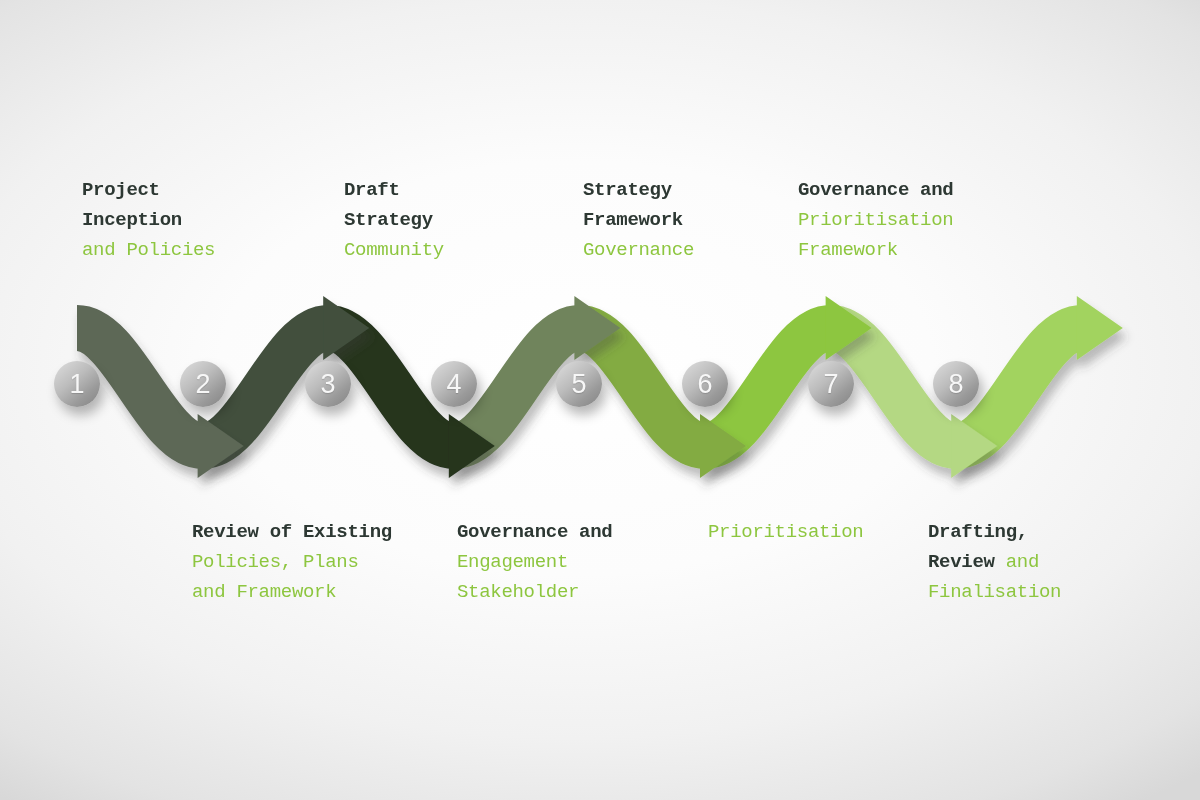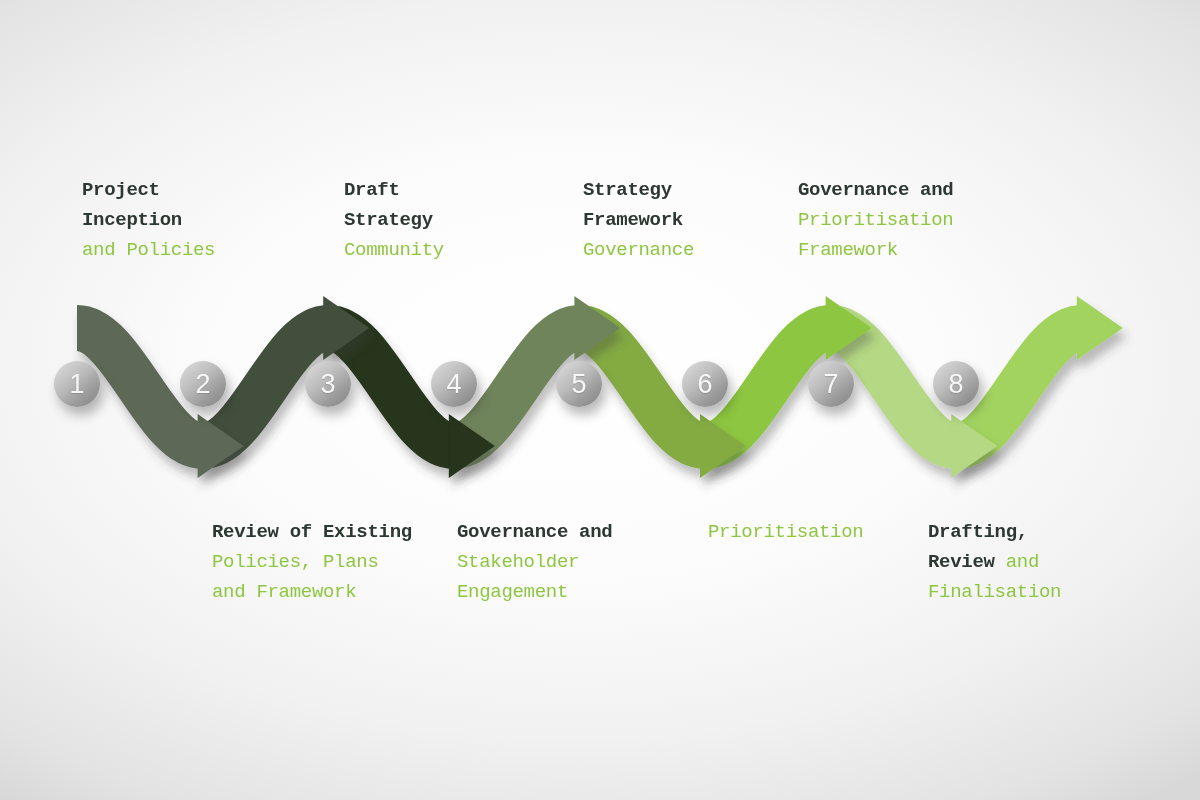--- a/index.html
+++ b/index.html
@@ -118,29 +118,29 @@
     <div class="line"><span class="dk">Strategy</span><span class="gn"></span></div>
     <div class="line"><span class="dk">Framework</span><span class="gn"></span></div>
     <div class="line"><span class="dk"></span><span class="gn">Governance</span></div>
   </div>
   <div class="label top" style="left:798px">
     <div class="line"><span class="dk">Governance and</span><span class="gn"></span></div>
     <div class="line"><span class="dk"></span><span class="gn">Prioritisation</span></div>
     <div class="line"><span class="dk"></span><span class="gn">Framework</span></div>
   </div>
 
-  <div class="label bottom" style="left:212px">
+  <div class="label bottom" style="left:192px">
     <div class="line"><span class="dk">Review of Existing</span><span class="gn"></span></div>
     <div class="line"><span class="dk"></span><span class="gn">Policies, Plans</span></div>
     <div class="line"><span class="dk"></span><span class="gn">and Framework</span></div>
   </div>
   <div class="label bottom" style="left:457px">
     <div class="line"><span class="dk">Governance and</span><span class="gn"></span></div>
+    <div class="line"><span class="dk"></span><span class="gn">Engagement</span></div>
     <div class="line"><span class="dk"></span><span class="gn">Stakeholder</span></div>
-    <div class="line"><span class="dk"></span><span class="gn">Engagement</span></div>
   </div>
   <div class="label bottom" style="left:708px">
     <div class="line"><span class="dk"></span><span class="gn">Prioritisation</span></div>
     <div class="line"><span class="dk"></span><span class="gn"></span></div>
   </div>
   <div class="label bottom" style="left:928px">
     <div class="line"><span class="dk">Drafting,</span><span class="gn"></span></div>
     <div class="line"><span class="dk">Review</span><span class="gn"> and</span></div>
     <div class="line"><span class="dk"></span><span class="gn">Finalisation</span></div>
   </div>

